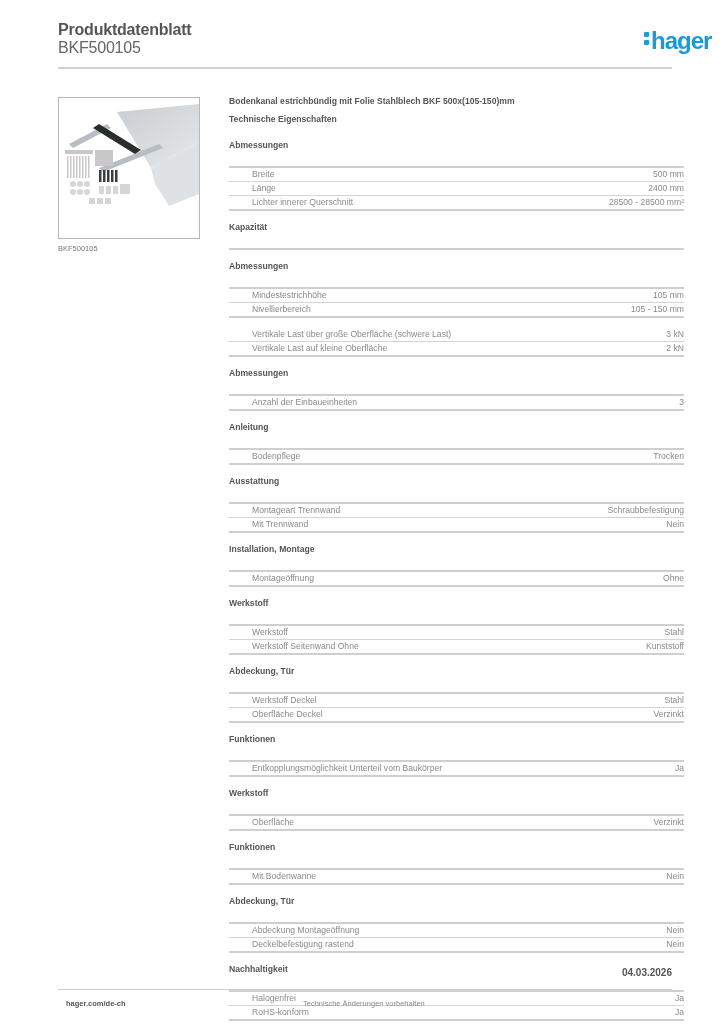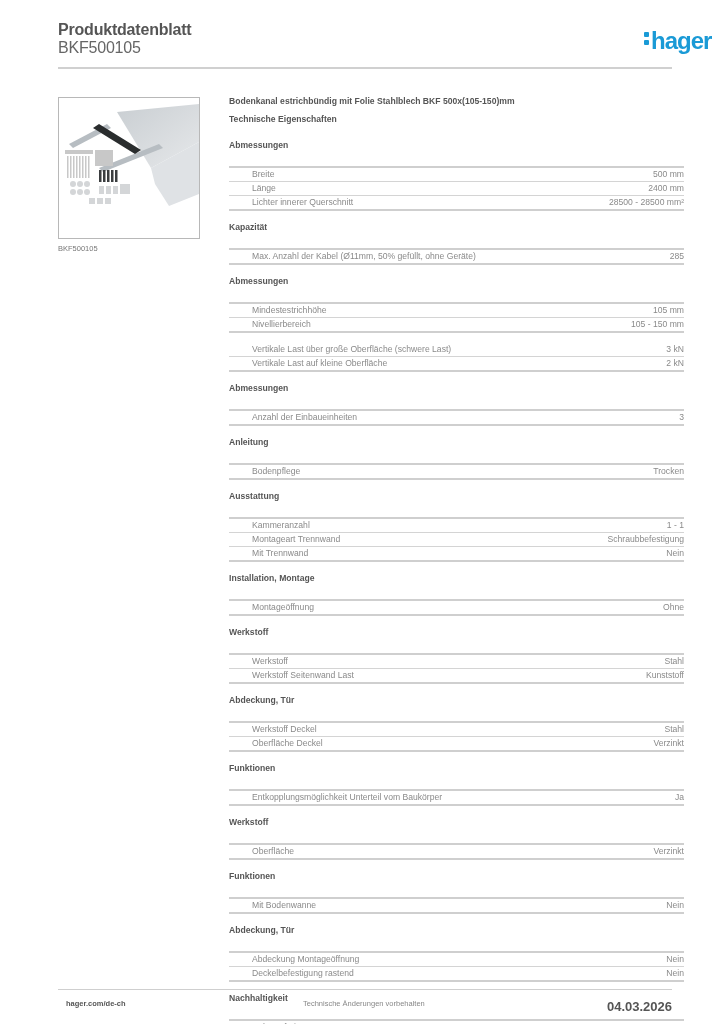--- a/index.html
+++ b/index.html
@@ -22,21 +22,21 @@
   .section:first-of-type { margin-top:14px; }
   .sec-head { font-size:8.6px; font-weight:bold; color:#555; height:12px; line-height:12px; border-bottom:2px solid #cfcfcf; padding-bottom:15px; }
   .row { display:flex; justify-content:space-between; font-size:8.6px; color:#8a8a8a; height:13px; line-height:13px; border-bottom:1px solid #d4d4d4; }
   .row:last-child { border-bottom:2px solid #cfcfcf; }
   .row .lbl { white-space:nowrap;padding-left:23px; }
   .row .val { white-space:nowrap; text-align:left; }
 
   .ftr-rule { position:absolute; left:58px; top:989px; width:614px; height:1px; background:#cfcfcf; }
   .ftr-left { position:absolute; left:58px; top:999px; font-size:7.5px; font-weight:bold; color:#555;padding-left:8px; }
   .ftr-mid { position:absolute; left:303px; top:999px; font-size:7.5px; color:#888; }
-  .ftr-right { position:absolute; right:52px; top:999px; font-size:13px; font-weight:bold; color:#555; }
+  .ftr-right { position:absolute; right:52px; top:967px; font-size:10px; font-weight:bold; color:#555; }
 </style>
 </head>
 <body>
 
 <div>
   <div class="hdr-title">Produktdatenblatt</div>
   <div class="hdr-code">BKF500105</div>
   <div class="logo">
     <span class="colon"><i></i><i></i></span><span>hager</span>
   </div>
@@ -114,26 +114,20 @@
             <span class="val">2400 mm</span>
           </div>
           <div class="row">
             <span class="lbl">Lichter innerer Querschnitt</span>
             <span class="val">28500 - 28500 mm²</span>
           </div>
         </div>
       </div>
       <div class="section">
         <div class="sec-head">Kapazität</div>
-        <div>
-          <div class="row">
-            <span class="lbl">Max. Anzahl der Kabel (Ø11mm, 50% gefüllt, ohne Geräte)</span>
-            <span class="val">285</span>
-          </div>
-        </div>
       </div>
       <div class="section">
         <div class="sec-head">Abmessungen</div>
         <div>
           <div class="row">
             <span class="lbl">Mindestestrichhöhe</span>
             <span class="val">105 mm</span>
           </div>
           <div class="row">
             <span class="lbl">Nivellierbereich</span>
@@ -168,24 +162,20 @@
           <div class="row">
             <span class="lbl">Bodenpflege</span>
             <span class="val">Trocken</span>
           </div>
         </div>
       </div>
       <div class="section">
         <div class="sec-head">Ausstattung</div>
         <div>
           <div class="row">
-            <span class="lbl">Kammeranzahl</span>
-            <span class="val">1 - 1</span>
-          </div>
-          <div class="row">
             <span class="lbl">Montageart Trennwand</span>
             <span class="val">Schraubbefestigung</span>
           </div>
           <div class="row">
             <span class="lbl">Mit Trennwand</span>
             <span class="val">Nein</span>
           </div>
         </div>
       </div>
       <div class="section">
@@ -198,21 +188,21 @@
         </div>
       </div>
       <div class="section">
         <div class="sec-head">Werkstoff</div>
         <div>
           <div class="row">
             <span class="lbl">Werkstoff</span>
             <span class="val">Stahl</span>
           </div>
           <div class="row">
-            <span class="lbl">Werkstoff Seitenwand Last</span>
+            <span class="lbl">Werkstoff Seitenwand Ohne</span>
             <span class="val">Kunststoff</span>
           </div>
         </div>
       </div>
       <div class="section">
         <div class="sec-head">Abdeckung, Tür</div>
         <div>
           <div class="row">
             <span class="lbl">Werkstoff Deckel</span>
             <span class="val">Stahl</span>

